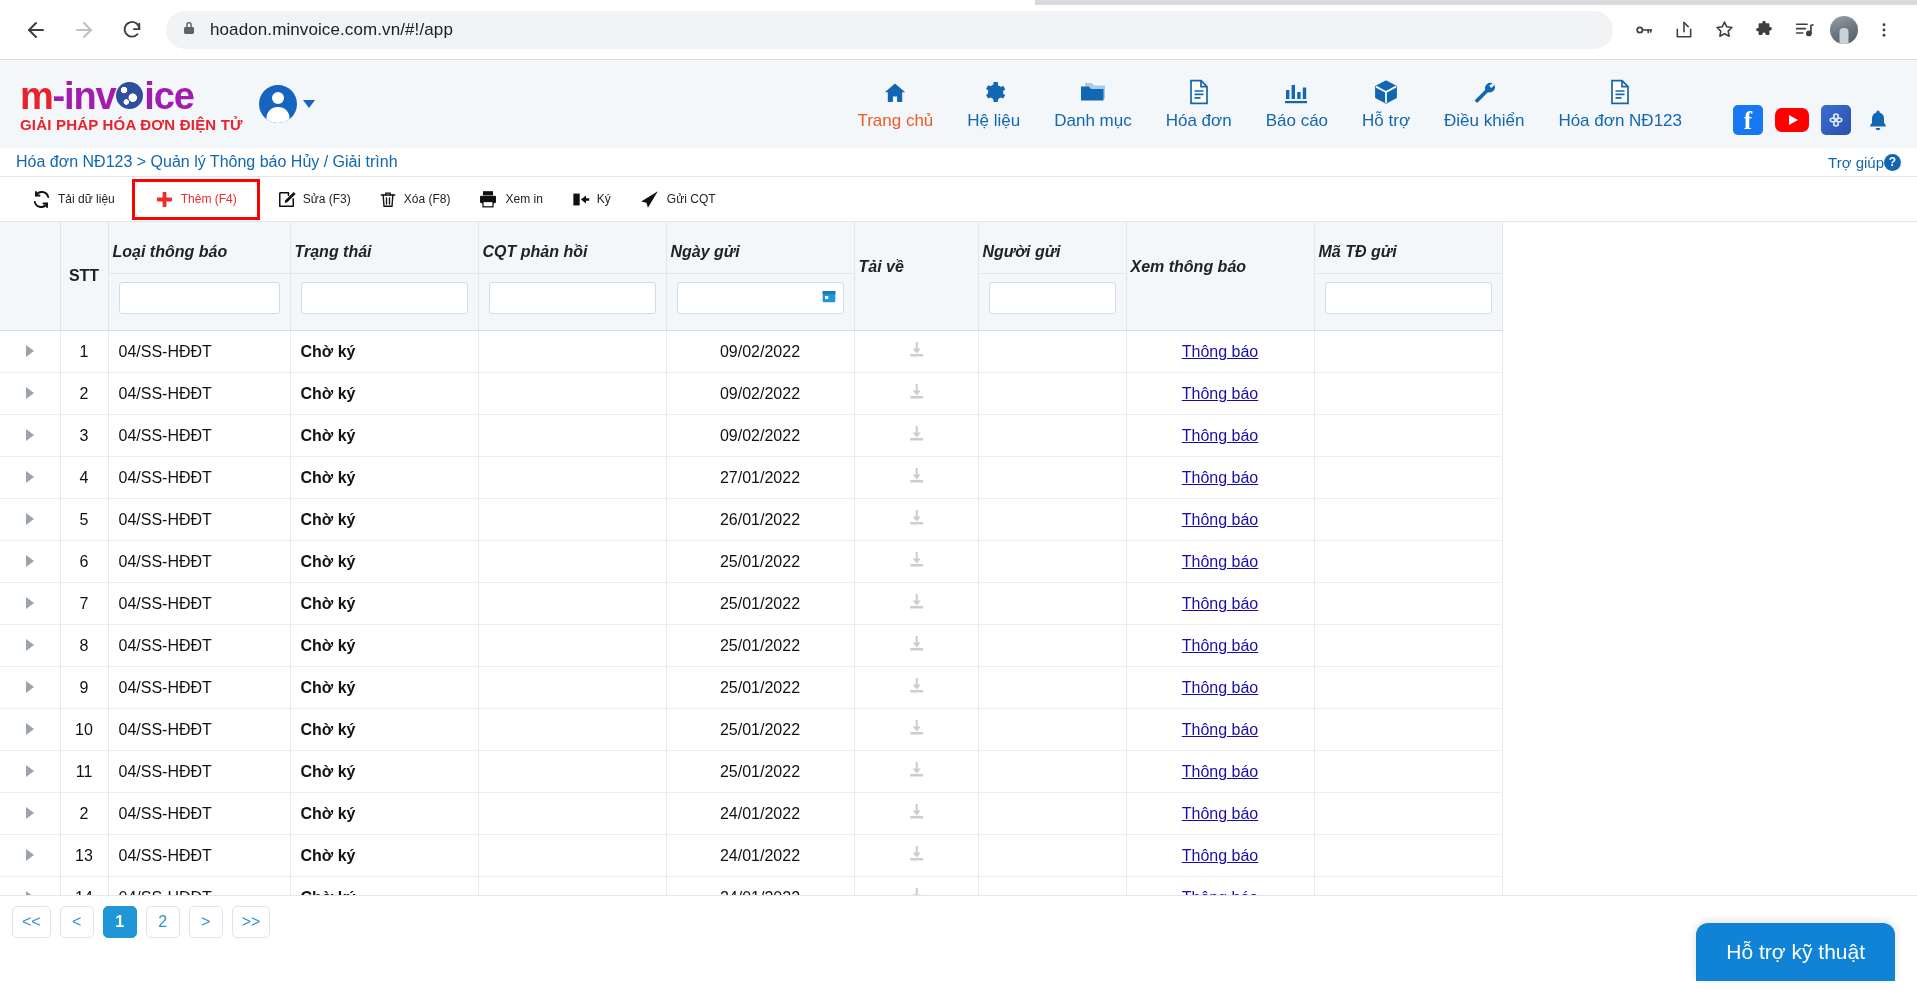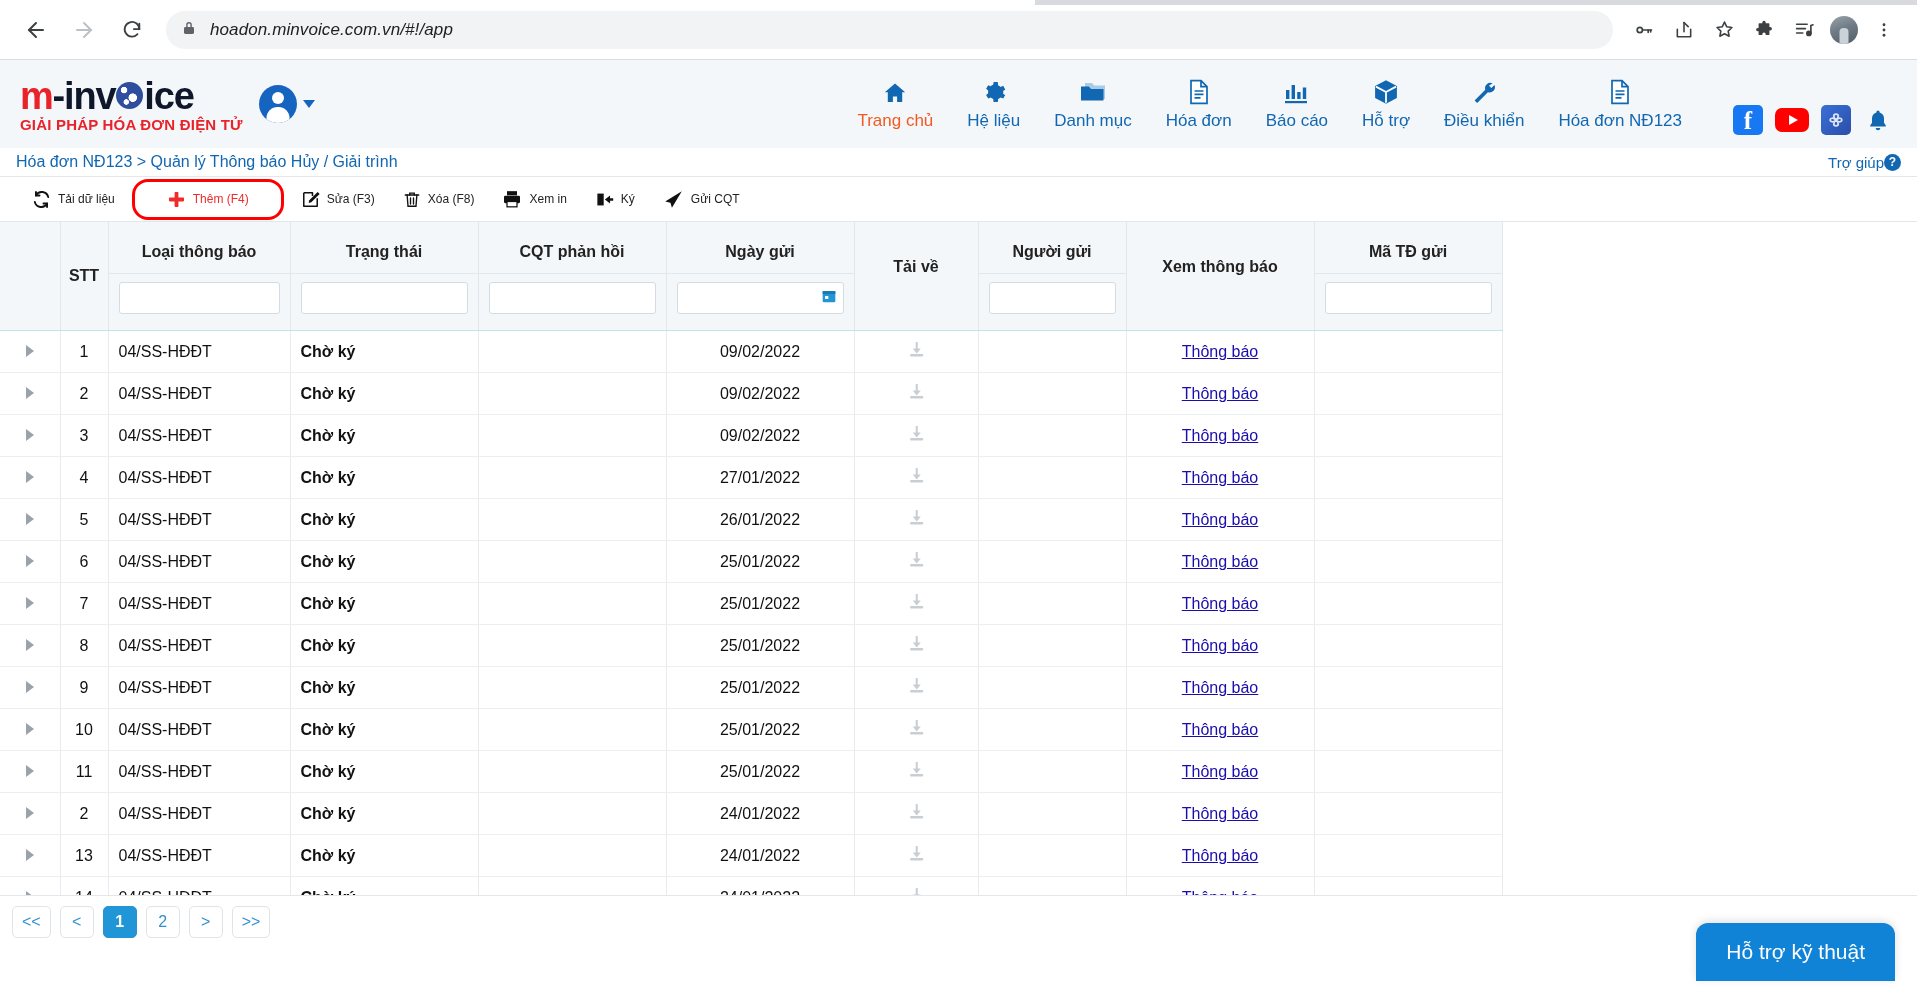--- a/index.html
+++ b/index.html
@@ -27,21 +27,21 @@
   }
   .nav-btn {
     width: 44px; height: 44px; border-radius: 50%;
     display: flex; align-items: center; justify-content: center;
     flex: 0 0 auto;
   }
   .nav-btn svg { display: block; }
   .omnibox {
     flex: 1 1 auto; height: 38px; background: #f1f3f4;
     border-radius: 19px; display: flex; align-items: center;
-    padding: 0 16px; margin: 0 8px; gap: 14px; max-width: 1540px; font-style: italic;
+    padding: 0 16px; margin: 0 8px; gap: 14px; max-width: 1540px;
   }
   .omnibox .url-text {
     font-size: 17px; color: #202124; letter-spacing: .1px;
     white-space: nowrap; overflow: hidden;
   }
   .chrome-right { display: flex; align-items: center; gap: 2px; flex: 0 0 auto; }
   .chrome-icon {
     width: 38px; height: 38px; display: flex;
     align-items: center; justify-content: center;
   }
@@ -62,21 +62,21 @@
     display: flex; align-items: center; padding: 0 20px;
     position: relative;
   }
   .logo-block { display: flex; align-items: center; gap: 16px; flex: 0 0 auto; }
   .logo-mark { line-height: 1; }
   .logo-word {
     font-size: 38px; font-weight: 700; letter-spacing: -1.2px;
     display: flex; align-items: center;
   }
   .logo-m { color: #e8232a; }
-  .logo-rest { color: #0f172a; display: flex; align-items: center; }
+  .logo-rest { color: #a21caf; display: flex; align-items: center; }
   .globe-o {
     display: inline-flex; width: 27px; height: 27px; border-radius: 50%;
     background: #2f4f9e; margin: 0 1px; position: relative; overflow: hidden;
     align-items: center; justify-content: center;
   }
   .globe-o::before {
     content: ""; position: absolute; width: 27px; height: 27px;
     border-radius: 50%;
     background:
       radial-gradient(circle at 30% 30%, #ffffff 0 3px, transparent 3.5px),
@@ -173,38 +173,39 @@
     position: relative;
   }
   .tb-btn {
     display: flex; align-items: center; gap: 7px;
     padding: 6px 14px; font-size: 12px; color: #222; white-space: nowrap;
   }
   .tb-btn .tb-ico { display: flex; align-items: center; }
   .tb-btn.accent { color: #ef2b2b; }
   .tb-btn.highlight {
     outline: 3px solid #ff0000; outline-offset: 0px;
-    padding: 8px 32px; margin: 0 6px; border-radius: 13px;
+    padding: 8px 20px; margin: 0 6px;
   }
 
   
   .grid-wrap {
     position: relative; height: 725px; overflow: hidden; background: #ffffff;
   }
   table.grid { border-collapse: collapse; width: 1487px; table-layout: fixed; }
   table.grid thead th {
     background: #f4f7fa; border-right: 1px solid #e2e7ec;
     border-bottom: 1px solid #bfe3ef;
     font-size: 16px; font-weight: 700; color: #222;
     vertical-align: middle; padding: 0;
   }
   .th-inner { display: flex; flex-direction: column; height: 100%; }
   .th-title {
-    flex: 0 0 auto; padding: 14px 4px 12px; text-align: center;
+    flex: 0 0 auto; padding: 14px 4px 12px; text-align: left;
     border-bottom: 1px solid #e2e7ec;
+    font-style: italic;
   }
   .th-title.no-filter { border-bottom: none; padding: 36px 4px; }
   .th-filter { flex: 1 1 auto; padding: 8px 10px 10px; display: flex; align-items: center; }
   .th-filter.blank { }
   .filter-box {
     width: 100%; height: 32px; background: #ffffff;
     border: 1px solid #d3dce3; border-radius: 3px;
     display: flex; align-items: center; padding: 0 6px;
   }
   .filter-box .cal-ico { margin-left: auto; }

